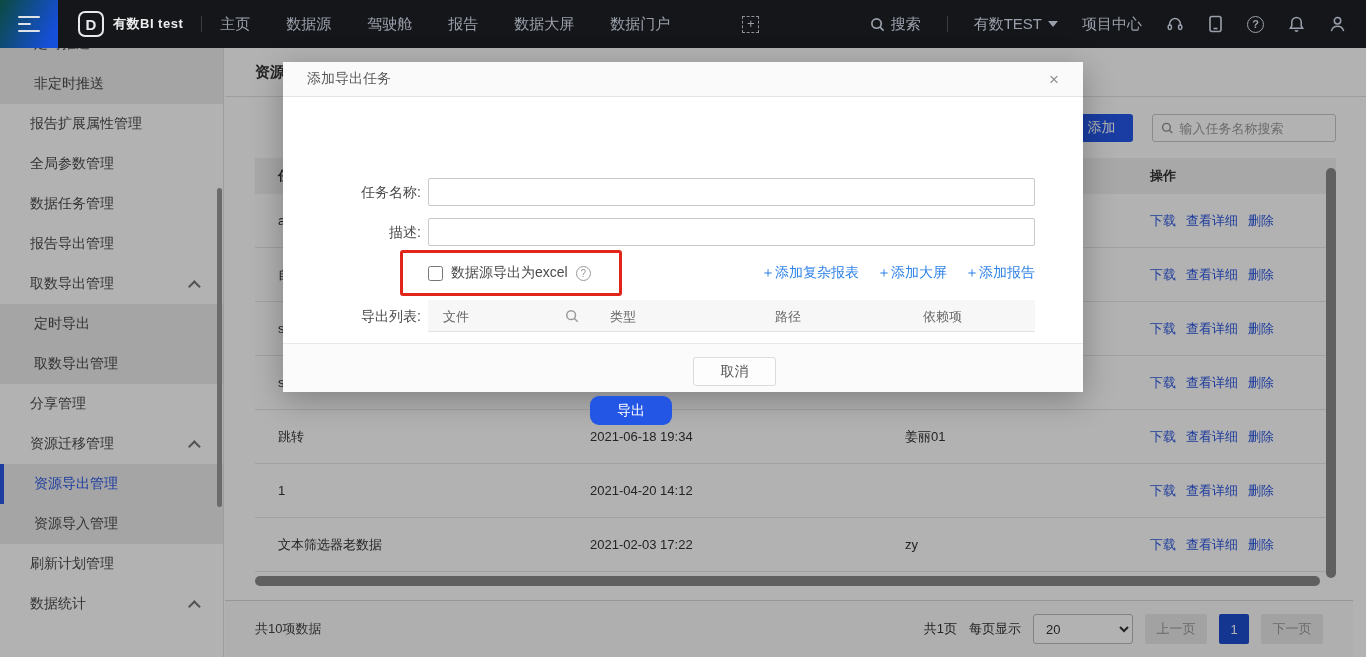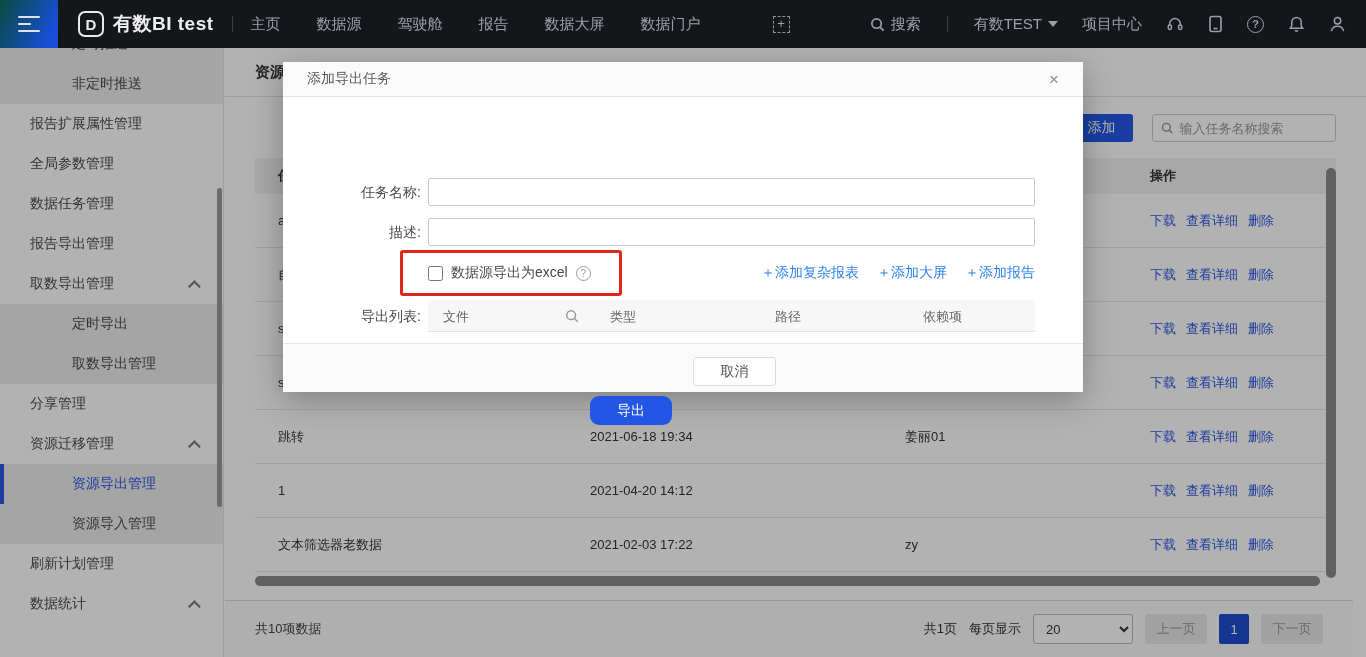--- a/index.html
+++ b/index.html
@@ -7,37 +7,37 @@
   body { font-family:"Liberation Sans","DejaVu Sans",sans-serif; background:#fff; overflow:hidden; }
   .app { position:relative; width:1366px; height:657px; overflow:hidden; background:#fff; }
 
   
   .topbar { position:absolute; top:0; left:0; width:1366px; height:48px; background:#15161a; display:flex; align-items:center; z-index:50; }
   .burger { width:58px; height:48px; background:linear-gradient(115deg,#0b4a40 0%,#164fd8 85%); display:flex; flex-direction:column; justify-content:center; align-items:center; gap:5px; cursor:pointer; flex:0 0 auto; }
   .burger i { display:block; height:2px; width:22px; background:#dfe3e8; border-radius:1px; }
   .burger i.mid { width:13px; align-self:flex-start; margin-left:18px; }
   .logo-wrap { display:flex; align-items:center; gap:9px; margin-left:20px; flex:0 0 auto; }
   .logo-d { width:26px; height:26px; border:2px solid #e8e9ec; border-radius:7px; color:#e8e9ec; font-weight:bold; font-size:15px; display:flex; align-items:center; justify-content:center; }
-  .logo-text { color:#eceded; font-size:19px; font-weight:bold; letter-spacing:.5px; }
+  .logo-text { color:#eceded; font-size:13px; font-weight:bold; letter-spacing:.5px; }
   .tb-div { width:1px; height:16px; background:#3a3d45; margin:0 18px; }
   .tb-nav { display:flex; align-items:center; gap:36px; }
   .tb-nav .nav-item { color:#9aa0ab; font-size:15px; cursor:pointer; white-space:nowrap; }
   .plus-box { width:17px; height:17px; border:1px dashed #8b9099; color:#9aa0ab; font-size:13px; line-height:14px; text-align:center; margin-left:36px; cursor:pointer; }
   .tb-right { margin-left:auto; display:flex; align-items:center; gap:24px; padding-right:20px; }
   .tb-right .txt { color:#9aa0ab; font-size:15px; white-space:nowrap; cursor:pointer; display:flex; align-items:center; gap:6px; }
   .caret-down { width:0; height:0; border-left:5px solid transparent; border-right:5px solid transparent; border-top:6px solid #9aa0ab; display:inline-block; }
   .tb-icon { color:#9aa0ab; display:flex; align-items:center; cursor:pointer; }
   .tb-icon svg { display:block; }
   .help-circle { width:17px; height:17px; border:1.5px solid #9aa0ab; border-radius:50%; font-size:11px; display:flex; align-items:center; justify-content:center; color:#9aa0ab; font-weight:bold; }
 
   
   .sidebar { position:absolute; top:48px; left:0; width:224px; height:609px; background:#fff; border-right:1px solid #e3e3e3; overflow:hidden; }
   .side-list { margin-top:-24px; }
   .side-item { height:40px; display:flex; align-items:center; padding:0 22px 0 30px; font-size:14px; color:#4b4b4b; cursor:pointer; position:relative; white-space:nowrap; }
-  .side-item.sub { background:#ececec; padding-left:72px; }
+  .side-item.sub { background:#ececec; padding-left:34px; }
   .side-item.active { color:#2b58e6; }
   .side-item.active::before { content:""; position:absolute; left:0; top:0; bottom:0; width:4px; background:#2b58e6; }
   .chev-up { margin-left:auto; width:9px; height:9px; border-left:2px solid #777; border-top:2px solid #777; transform:rotate(45deg) translateY(3px); }
   .side-scroll { position:absolute; right:1px; top:140px; width:5px; height:319px; background:#9a9a9a; border-radius:3px; }
 
   
   .content { position:absolute; top:48px; left:225px; width:1141px; height:609px; background:#fff; }
   .page-head { height:49px; border-bottom:1px solid #e2e2e2; display:flex; align-items:center; padding-left:30px; }
   .page-title { font-size:15px; color:#333; font-weight:bold; }
   .add-btn { position:absolute; left:845px; top:66px; width:63px; height:28px; background:#2458e8; color:#fff; font-size:14px; border:none; border-radius:3px; cursor:pointer; }

